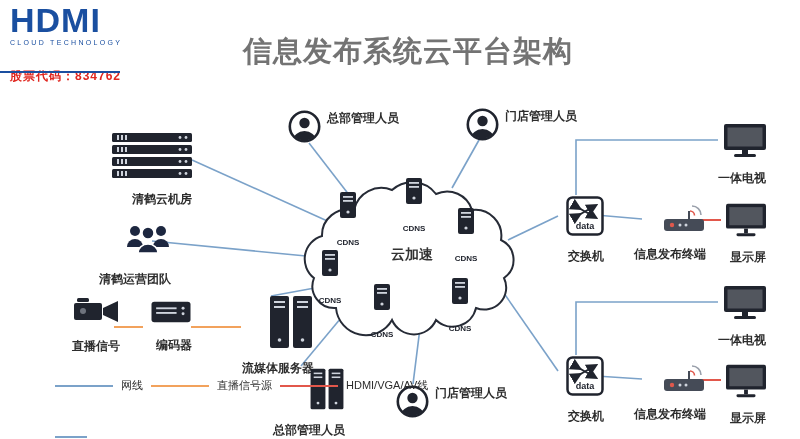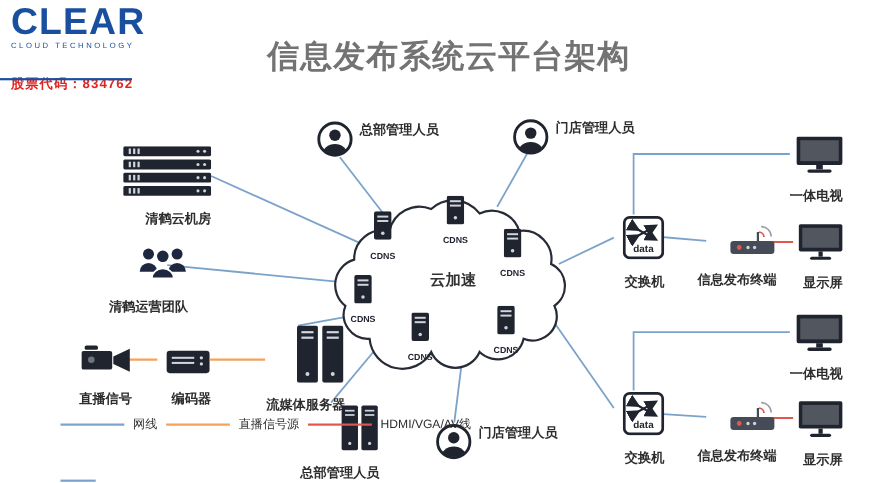--- a/index.html
+++ b/index.html
@@ -14,38 +14,38 @@
   .logo-bar{position:absolute;left:0;top:71px;width:120px;height:2px;background:#1a4fa0;z-index:5;}
   .title{position:absolute;left:235px;top:32px;width:346px;text-align:center;font-size:29px;font-weight:bold;color:#737373;letter-spacing:1px;z-index:5;}
   .subtitle{position:absolute;left:235px;top:82px;width:346px;text-align:center;font-size:11px;color:#9aa0a6;letter-spacing:.6px;z-index:5;}
 
   
   .lines-svg{position:absolute;left:0;top:0;z-index:1;}
   .cloud-svg{position:absolute;left:296px;top:170px;z-index:2;}
   .node{position:absolute;z-index:3;display:flex;flex-direction:column;align-items:flex-end;gap:12px;}
   .hnode{position:absolute;z-index:3;display:flex;align-items:flex-start;gap:6px;}
   .nlabel{font-size:12px;font-weight:600;color:#2d2d2d;white-space:nowrap;}
-  .cdns{position:absolute;z-index:3;display:flex;flex-direction:column;align-items:center;gap:10px;}
+  .cdns{position:absolute;z-index:3;display:flex;flex-direction:column;align-items:center;gap:20px;}
   .cdns .nlabel{font-size:8px;font-weight:bold;color:#20242e;}
   .cloud-word{position:absolute;left:382px;top:246px;width:60px;text-align:center;z-index:3;font-size:14px;font-weight:bold;color:#333;}
 
   
   .legend{position:absolute;left:55px;top:378px;z-index:3;display:flex;gap:8px;}
   .legend-row{display:flex;align-items:center;gap:8px;}
   .legend-line{width:58px;height:2px;display:inline-block;}
   .legend-label{font-size:11px;color:#2d2d2d;white-space:nowrap;}
   .cropped-line{position:absolute;left:55px;top:436px;width:32px;height:2px;background:#7ba2c9;z-index:3;}
 </style>
 </head>
 <body>
 
 <div class="canvas">
 
   <div class="logo">
-    <div class="logo-text">CLEAR</div>
+    <div class="logo-text">HDMI</div>
     <div class="logo-tag">CLOUD TECHNOLOGY</div>
     <div class="stock">股票代码：834762</div>
   </div>
   <div class="logo-bar"></div>
   <div class="title">信息发布系统云平台架构</div>
 
   <svg class="lines-svg" width="800" height="439">
     <g stroke="#7ba2c9" stroke-width="1.6" fill="none">
       <line x1="192" y1="160" x2="334" y2="224"></line>
       <line x1="152" y1="241" x2="306" y2="256"></line>
@@ -172,31 +172,31 @@
           <path d="M28 26 a8 8 0 0 1 16 0 Z"></path>
       </g>
       <g fill="#1d2740" stroke="#fff" stroke-width="1.5">
         <circle cx="23" cy="12" r="6"></circle>
           <path d="M13 32 a10 9 0 0 1 20 0 Z"></path>
       </g>
     </svg>
     <div class="nlabel">清鹤运营团队</div>
   </div>
 
-  <div class="node" style="left:58px;top:312px;width:62px">
+  <div class="node" style="left:58px;top:296px;width:62px">
     <svg width="46" height="30" viewBox="0 0 46 30">
       <rect x="0" y="7" width="28" height="17" rx="2" fill="#20242e"></rect>
       <polygon points="29,12 44,5 44,26 29,19" fill="#20242e"></polygon>
       <rect x="3" y="2" width="12" height="4" rx="1.5" fill="#20242e"></rect>
       <circle cx="9" cy="15" r="3" fill="#cfd4dd" opacity="0.45"></circle>
     </svg>
     <div class="nlabel">直播信号</div>
   </div>
 
-  <div class="node" style="left:140px;top:316px;width:52px">
+  <div class="node" style="left:140px;top:299px;width:52px">
     <svg width="42" height="26" viewBox="0 0 42 28">
       <rect x="0" y="3" width="42" height="22" rx="3" fill="#20242e"></rect>
       <rect x="5" y="9" width="22" height="2" fill="#cfd4dd"></rect>
         <rect x="5" y="14" width="22" height="2" fill="#cfd4dd"></rect>
       <circle cx="34" cy="10" r="1.6" fill="#cfd4dd"></circle>
         <circle cx="34" cy="16" r="1.6" fill="#cfd4dd"></circle>
     </svg>
     <div class="nlabel">编码器</div>
   </div>
 

